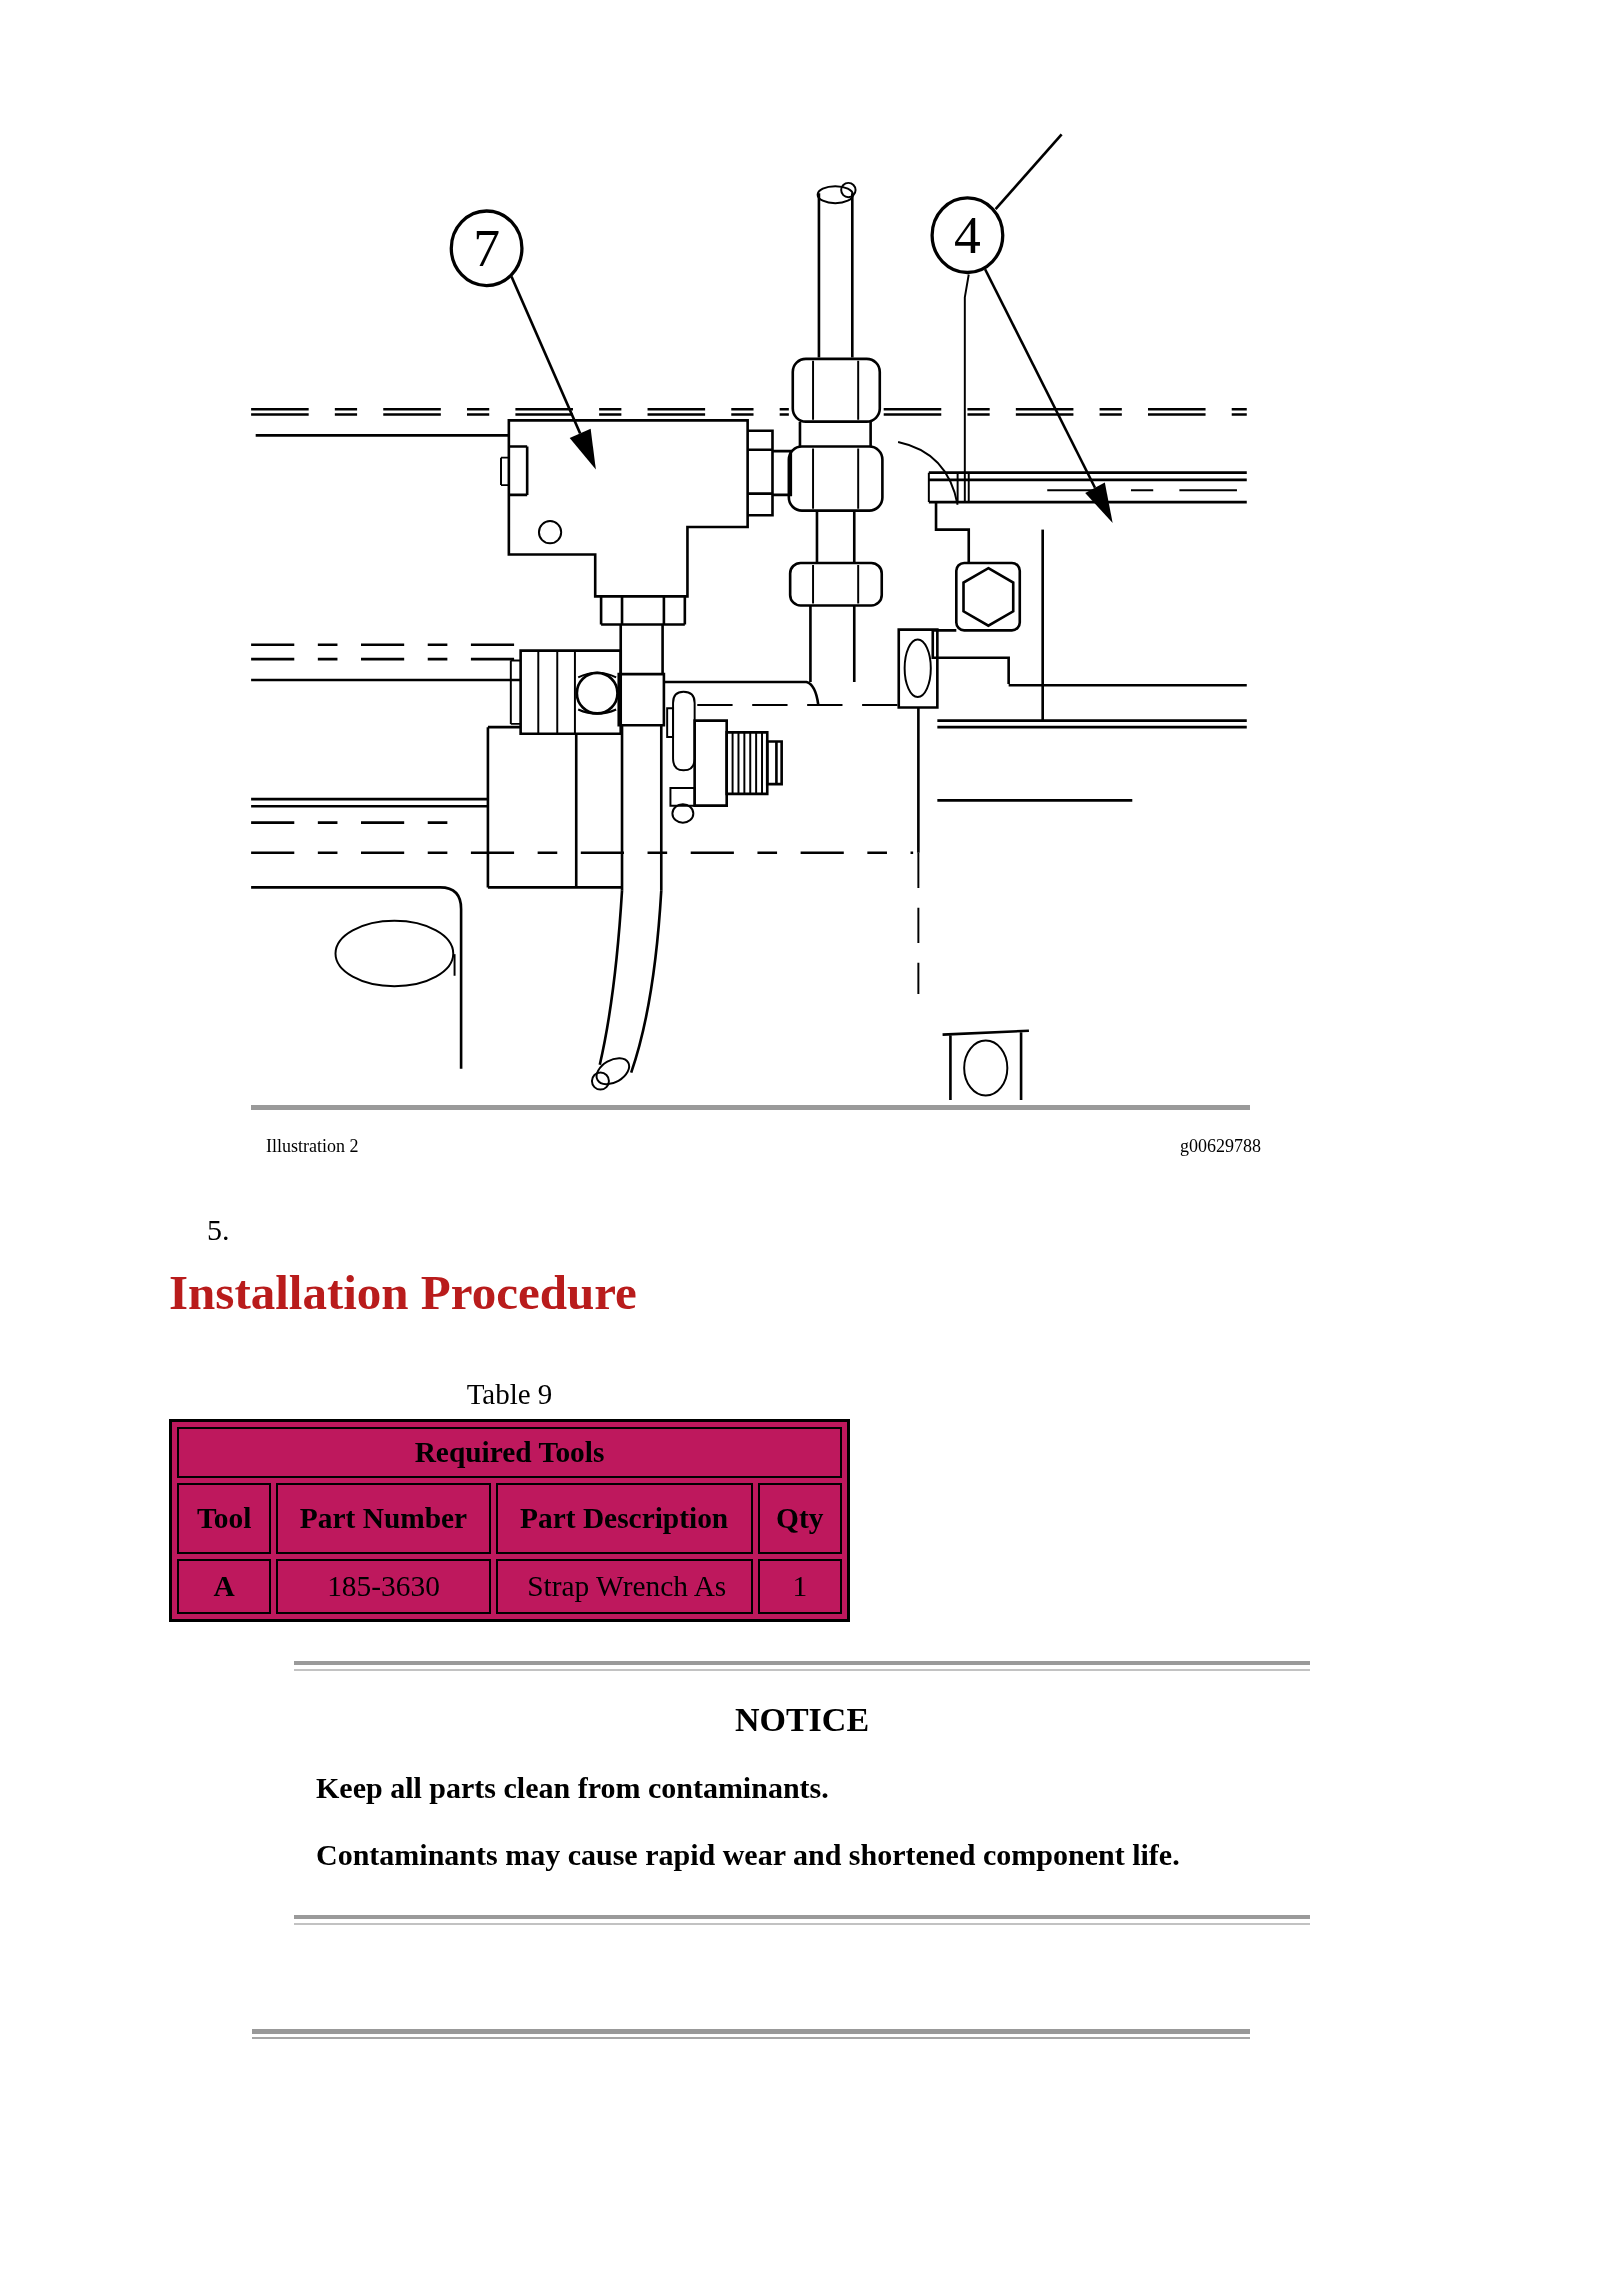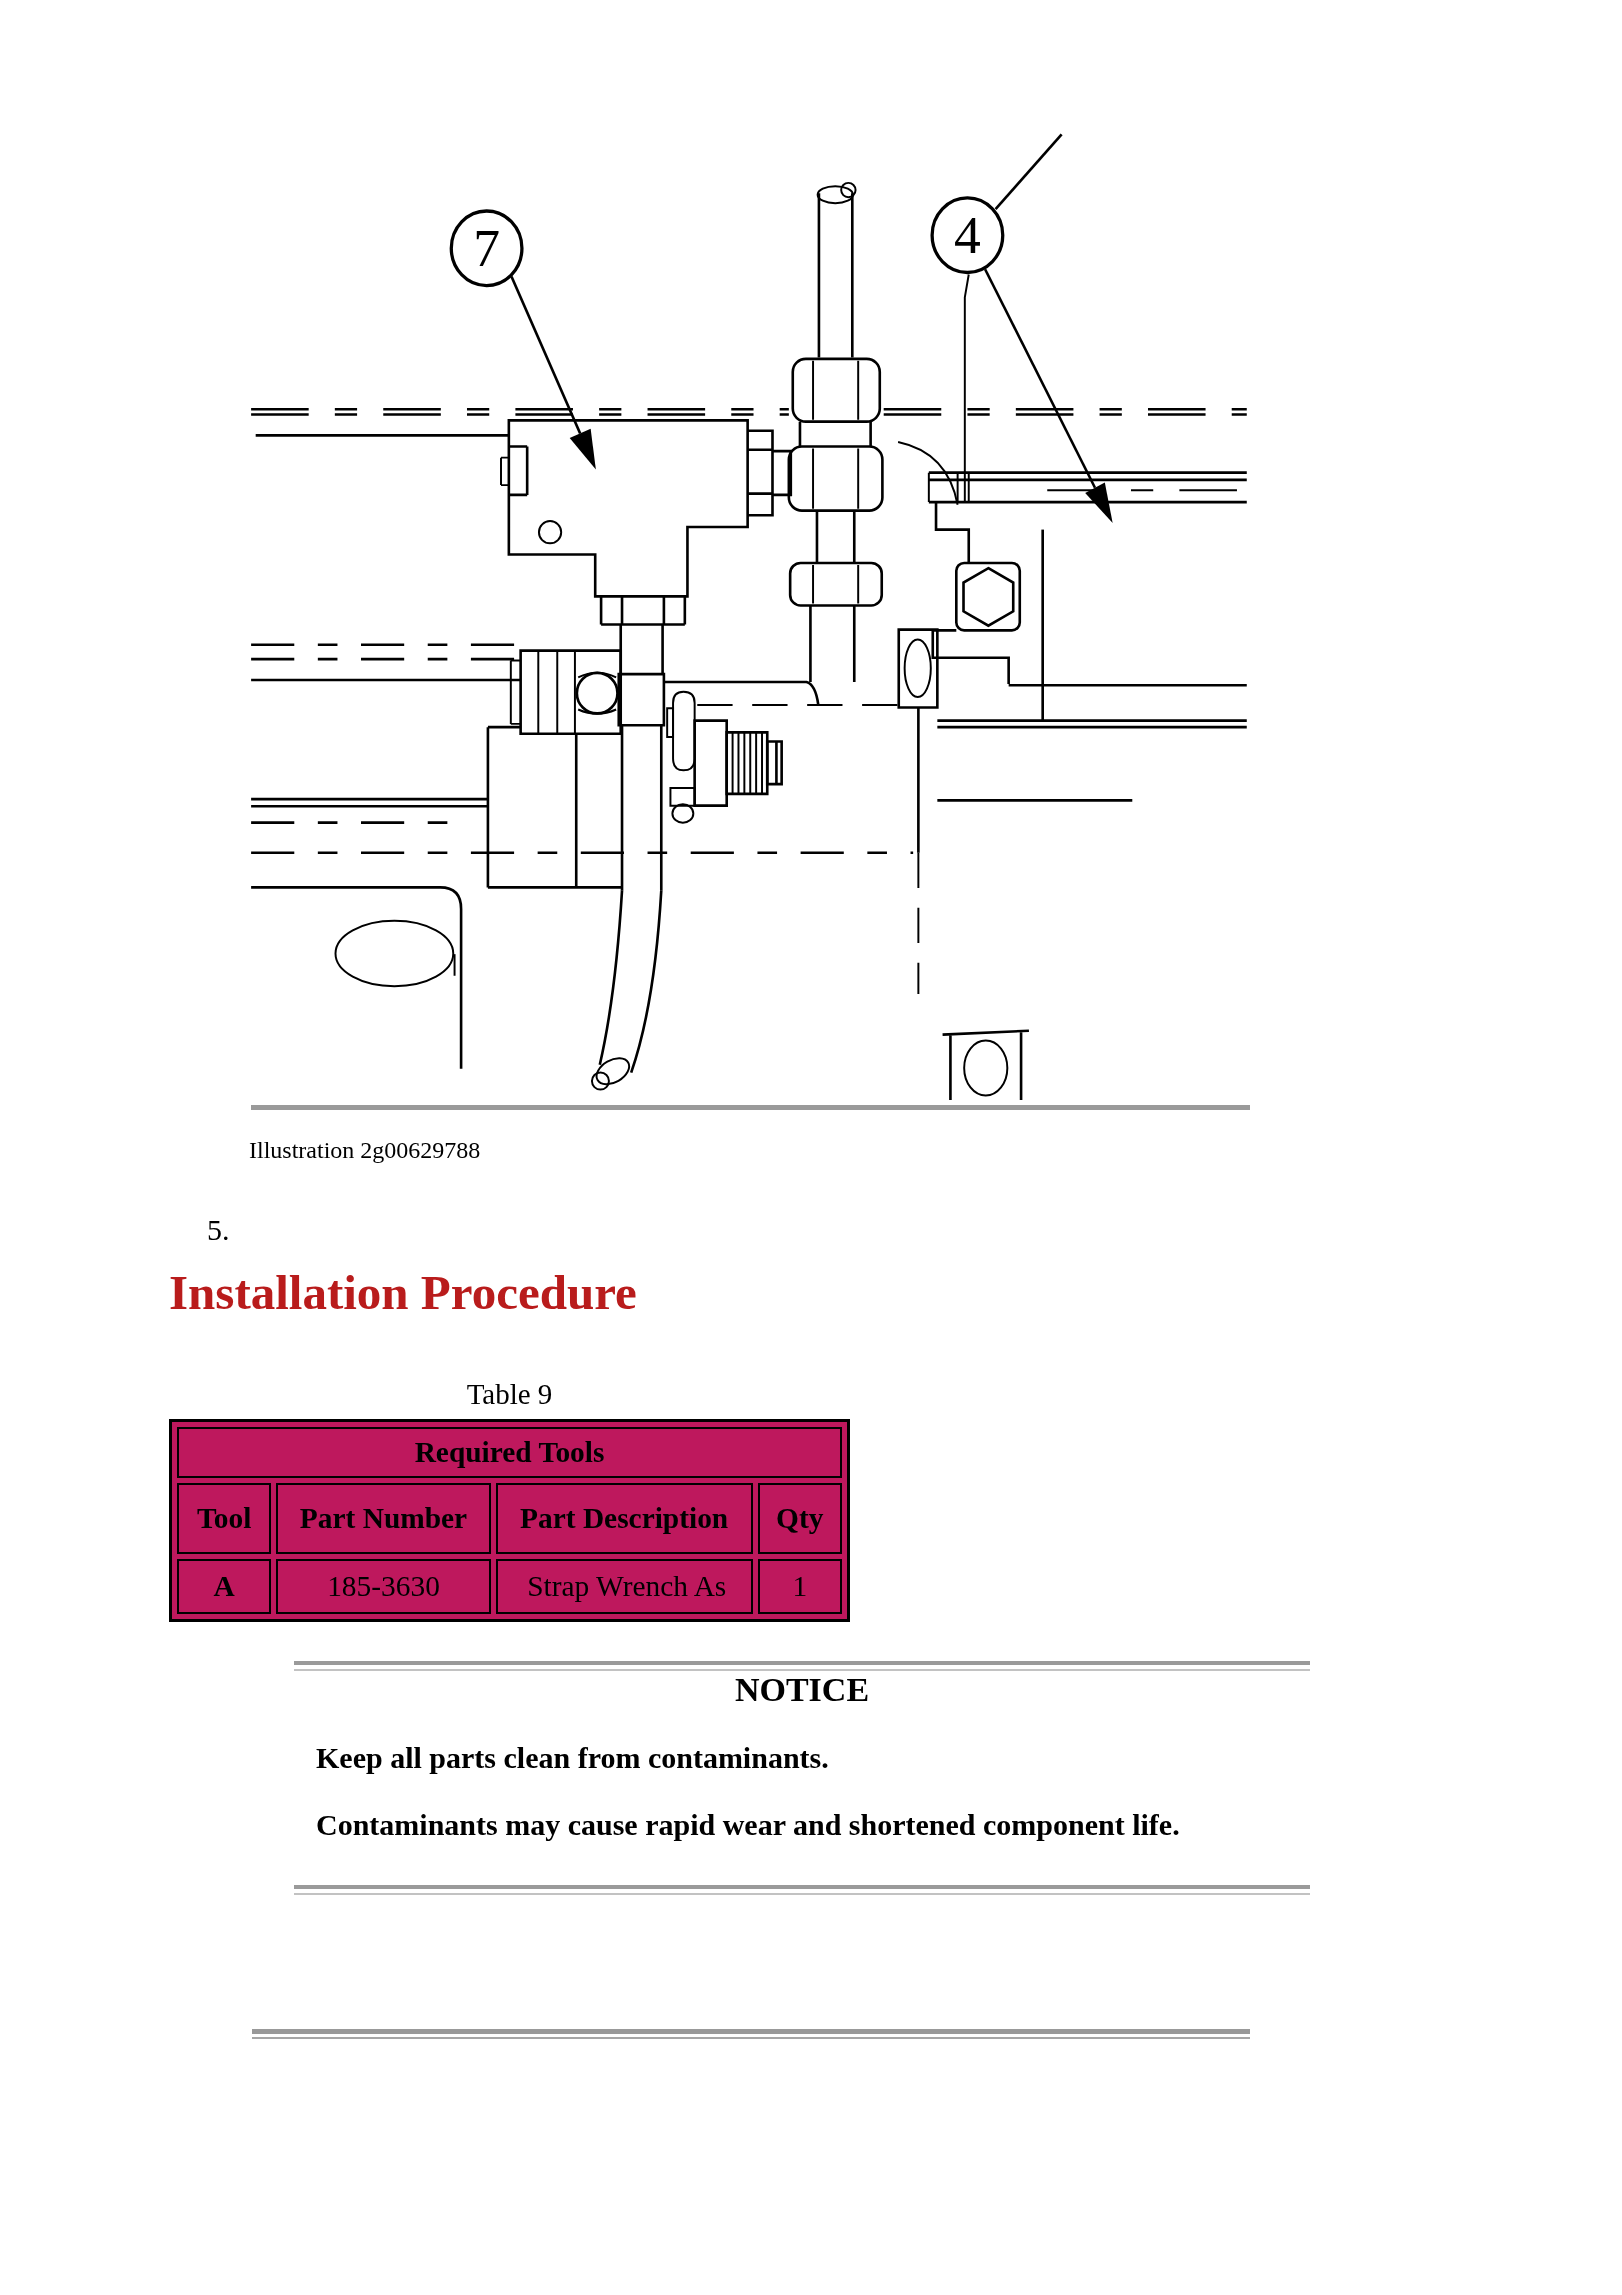--- a/index.html
+++ b/index.html
@@ -13,23 +13,23 @@
   .illustration {
     position:absolute; left:249px; top:124px; width:1011px; height:978px;
     margin:0;
   }
   .illustration svg { width:100%; height:100%; display:block; }
   .illus-rule {
     position:absolute; left:251px; top:1105px; width:999px; height:5.2px;
     background:#9a9a9a;
   }
   .caption-row {
-    position:absolute; left:249px; top:1136px; width:995px;
-    display:flex; justify-content:flex-start;
-    font-size:24px; line-height:1.2;
+    position:absolute; left:266px; top:1136px; width:995px;
+    display:flex; justify-content:space-between;
+    font-size:18px; line-height:1.2;
   }
   
   .step {
     position:absolute; left:207px; top:1211px; width:1178px;
     display:flex; gap:21px; font-size:30px; line-height:1.25;
   }
   
   h1.section-heading {
     position:absolute; left:169px; top:1264px; margin:0;
     font-size:49px; font-weight:bold; color:#b91c1c; letter-spacing:0;
@@ -50,21 +50,21 @@
   table.req-tools th { height:67px; font-weight:bold;font-family:Liberation Serif, serif; }
   table.req-tools td.data { height:51px; font-weight:normal; }
   td.cell-desc { text-align:right; padding-left:10.5px !important; }
   td.cell-tool { font-weight:bold !important; }
   
   .notice { position:absolute; left:294px; top:1661px; width:1016px; }
   .sep {
     height:3.9px; border-top:4.6px solid #9a9a9a; border-bottom:2px solid #c2c2c2;
   }
   .notice-title {
-    text-align:center; font-size:34px; font-weight:bold;
+    margin-top:30px; text-align:center; font-size:34px; font-weight:bold;
   }
   .notice p {
     margin:31px 0 0 22px; font-size:30px; font-weight:bold; line-height:1.2;
   }
   .sep.bottom { margin-top:42px; }
   
   .page-rule {
     position:absolute; left:252px; top:2029px; width:998px;
     border-top:5.9px solid #999999; height:3.3px; border-bottom:2.6px solid #a6a6a6;
     background:#fff;

